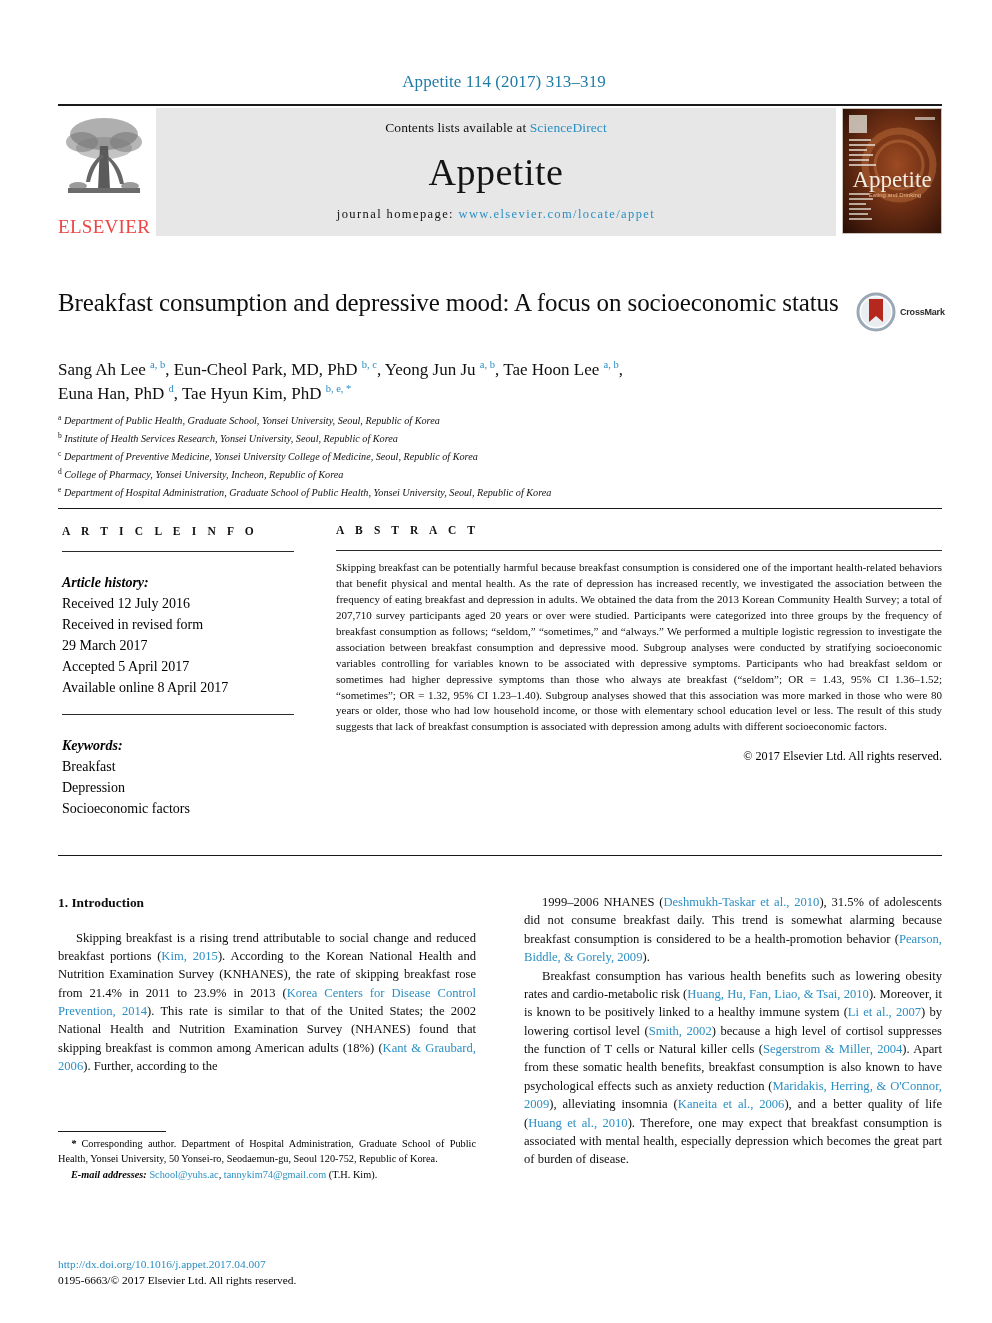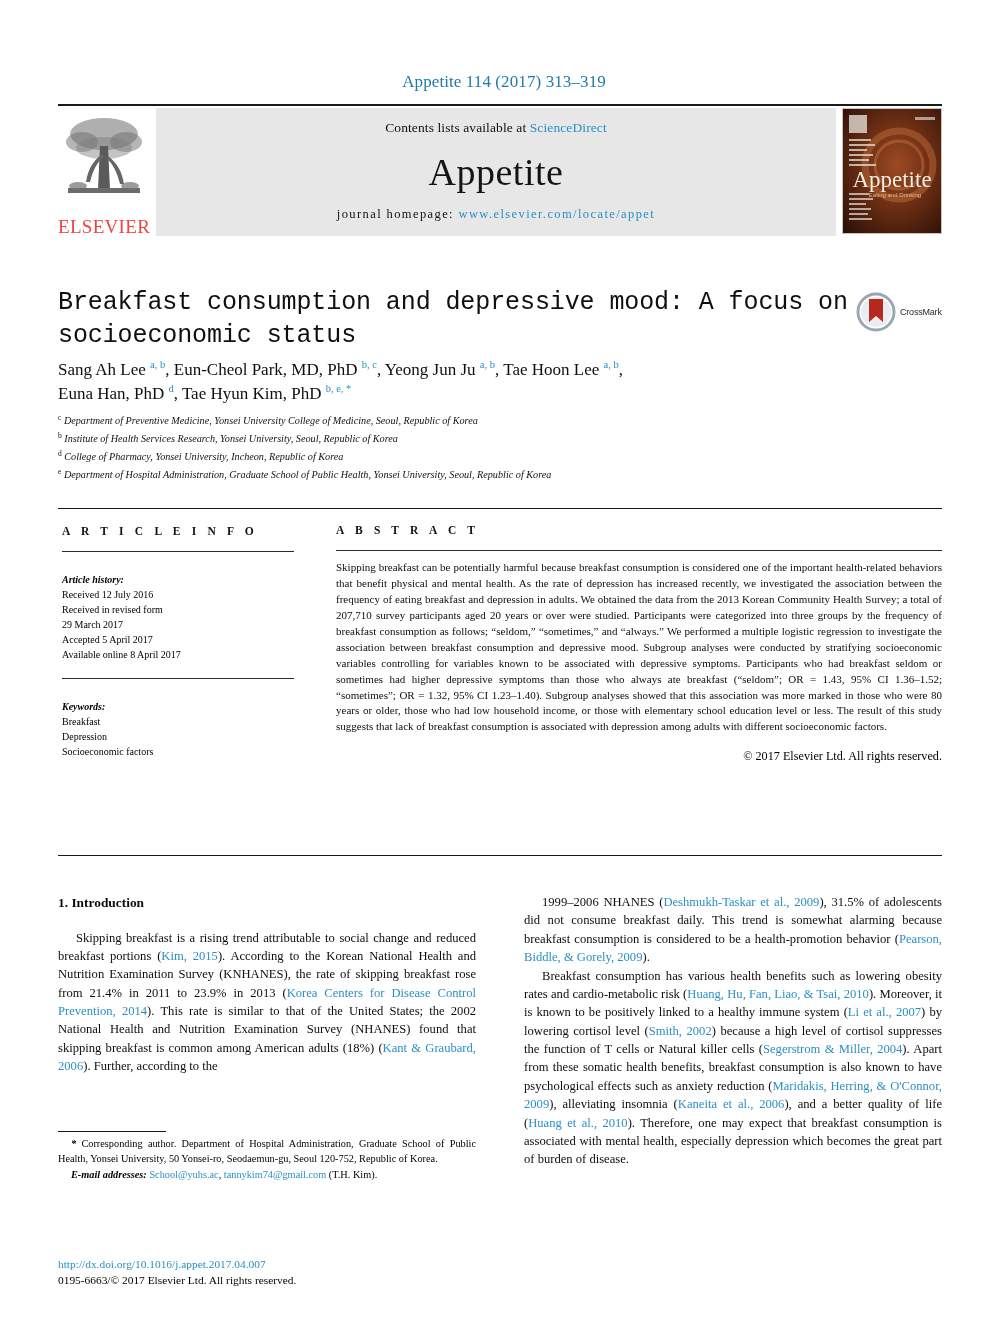--- a/index.html
+++ b/index.html
@@ -112,41 +112,41 @@
 
   
   .title-block {
     position: absolute;
     top: 286px;
     left: 58px;
     width: 790px;
   }
   h1.paper-title {
     margin: 0;
-    font-family: Liberation Mono, monospace;
+    font-family: Liberation Serif, serif;
     font-weight: normal;
     font-size: 25px;
     line-height: 1.32;
     color: #0f0f0f;
     letter-spacing: -0.1px;
   }
   .crossmark {
     position: absolute;
     top: 289px;
     left: 856px;
     width: 92px;
     height: 46px;
     display: flex;
     align-items: center;
     gap: 4px;
   }
   .crossmark-text {
     font-family: "Liberation Sans", sans-serif;
     font-size: 9px;
-    font-weight: normal;
+    font-weight: bold;
     color: #2b2b2b;
     letter-spacing: -0.2px;
   }
 
   .authors {
     position: absolute;
     top: 358px;
     left: 58px;
     width: 800px;
     font-family: "Liberation Serif", serif;
@@ -201,21 +201,21 @@
     font-size: 11.5px;
     font-weight: bold;
     letter-spacing: 4.2px;
     color: #111;
     margin-bottom: 14px;
   }
   .hr-thin {
     border-top: 1px solid #2a2a2a;
     margin: 0 0 9px 0;
   }
-  .info-group { font-size: 10px; line-height: 1.5; margin-top: 20px; }
+  .info-group { font-size: 14px; line-height: 1.5; margin-top: 20px; }
   .info-label { font-style: italic; font-weight: bold; }
   .info-line { }
   .info-sep {
     border-top: 1px solid #2a2a2a;
     margin: 16px 0 9px 0;
   }
   .abstract-body {
     font-size: 11px;
     line-height: 1.45;
     text-align: justify;
@@ -368,22 +368,23 @@
     </svg>
     <span class="crossmark-text">CrossMark</span>
   </div>
 
   <div class="authors">
     <div>Sang Ah Lee <sup>a, b</sup>, Eun-Cheol Park, MD, PhD <sup>b, c</sup>, Yeong Jun Ju <sup>a, b</sup>, Tae Hoon Lee <sup>a, b</sup>,</div>
     <div>Euna Han, PhD <sup>d</sup>, Tae Hyun Kim, PhD <sup>b, e, *</sup></div>
   </div>
 
   <div class="affils">
+    <div><sup>a</sup> <span>Department of Public Health, Graduate School, Yonsei University, Seoul, Republic of Korea</span></div>
+    <div><sup>b</sup> <span>Institute of Health Services Research, Yonsei University, Seoul, Republic of Korea</span></div>
     <div><sup>c</sup> <span>Department of Preventive Medicine, Yonsei University College of Medicine, Seoul, Republic of Korea</span></div>
-    <div><sup>b</sup> <span>Institute of Health Services Research, Yonsei University, Seoul, Republic of Korea</span></div>
     <div><sup>d</sup> <span>College of Pharmacy, Yonsei University, Incheon, Republic of Korea</span></div>
     <div><sup>e</sup> <span>Department of Hospital Administration, Graduate School of Public Health, Yonsei University, Seoul, Republic of Korea</span></div>
   </div>
 
   <div class="rule-top"></div>
   <div class="rule-bottom"></div>
 
   <div class="col-info">
     <div class="sec-head">A R T I C L E  I N F O</div>
     <div class="hr-thin"></div>
@@ -410,21 +411,21 @@
     <div class="abstract-body">Skipping breakfast can be potentially harmful because breakfast consumption is considered one of the important health-related behaviors that benefit physical and mental health. As the rate of depression has increased recently, we investigated the association between the frequency of eating breakfast and depression in adults. We obtained the data from the 2013 Korean Community Health Survey; a total of 207,710 survey participants aged 20 years or over were studied. Participants were categorized into three groups by the frequency of breakfast consumption as follows; “seldom,” “sometimes,” and “always.” We performed a multiple logistic regression to investigate the association between breakfast consumption and depressive mood. Subgroup analyses were conducted by stratifying socioeconomic variables controlling for variables known to be associated with depressive symptoms. Participants who had breakfast seldom or sometimes had higher depressive symptoms than those who always ate breakfast (“seldom”; OR = 1.43, 95% CI 1.36–1.52; “sometimes”; OR = 1.32, 95% CI 1.23–1.40). Subgroup analyses showed that this association was more marked in those who were 80 years or older, those who had low household income, or those with elementary school education level or less. The result of this study suggests that lack of breakfast consumption is associated with depression among adults with different socioeconomic factors.</div>
     <div class="copyright">© 2017 Elsevier Ltd. All rights reserved.</div>
   </div>
 
   <div class="body-col left">
     <h2 class="section-title">1.  Introduction</h2>
     <p>Skipping breakfast is a rising trend attributable to social change and reduced breakfast portions (<span class="cite">Kim, 2015</span>). According to the Korean National Health and Nutrition Examination Survey (KNHANES), the rate of skipping breakfast rose from 21.4% in 2011 to 23.9% in 2013 (<span class="cite">Korea Centers for Disease Control Prevention, 2014</span>). This rate is similar to that of the United States; the 2002 National Health and Nutrition Examination Survey (NHANES) found that skipping breakfast is common among American adults (18%) (<span class="cite">Kant &amp; Graubard, 2006</span>). Further, according to the</p>
   </div>
 
   <div class="body-col right">
-    <p>1999–2006 NHANES (<span class="cite">Deshmukh-Taskar et al., 2009</span>), 31.5% of adolescents did not consume breakfast daily. This trend is somewhat alarming because breakfast consumption is considered to be a health-promotion behavior (<span class="cite">Pearson, Biddle, &amp; Gorely, 2009</span>).</p>
+    <p>1999–2006 NHANES (<span class="cite">Deshmukh-Taskar et al., 2010</span>), 31.5% of adolescents did not consume breakfast daily. This trend is somewhat alarming because breakfast consumption is considered to be a health-promotion behavior (<span class="cite">Pearson, Biddle, &amp; Gorely, 2009</span>).</p>
     <p>Breakfast consumption has various health benefits such as lowering obesity rates and cardio-metabolic risk (<span class="cite">Huang, Hu, Fan, Liao, &amp; Tsai, 2010</span>). Moreover, it is known to be positively linked to a healthy immune system (<span class="cite">Li et al., 2007</span>) by lowering cortisol level (<span class="cite">Smith, 2002</span>) because a high level of cortisol suppresses the function of T cells or Natural killer cells (<span class="cite">Segerstrom &amp; Miller, 2004</span>). Apart from these somatic health benefits, breakfast consumption is also known to have psychological effects such as anxiety reduction (<span class="cite">Maridakis, Herring, &amp; O'Connor, 2009</span>), alleviating insomnia (<span class="cite">Kaneita et al., 2006</span>), and a better quality of life (<span class="cite">Huang et al., 2010</span>). Therefore, one may expect that breakfast consumption is associated with mental health, especially depression which becomes the great part of burden of disease.</p>
   </div>
 
   <div class="footnote-rule"></div>
   <div class="footnote">
     <p class="indent"><span class="em">*</span> Corresponding author. Department of Hospital Administration, Graduate School of Public Health, Yonsei University, 50 Yonsei-ro, Seodaemun-gu, Seoul 120-752, Republic of Korea.</p>
     <p class="indent">
       <span class="em">E-mail addresses:</span>
       <a href="#">School@yuhs.ac</a><span>, </span><a href="#">tannykim74@gmail.com</a>
       <span>(T.H. Kim).</span>

